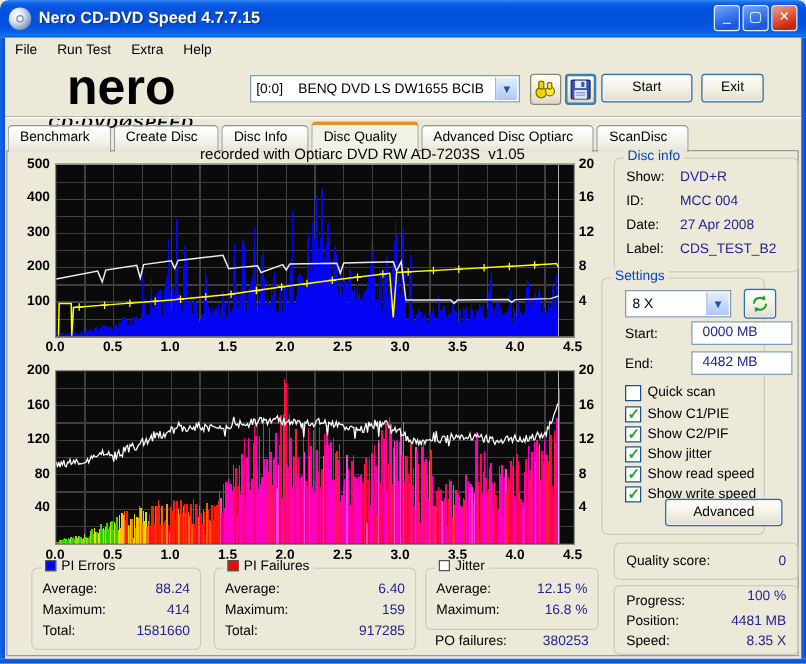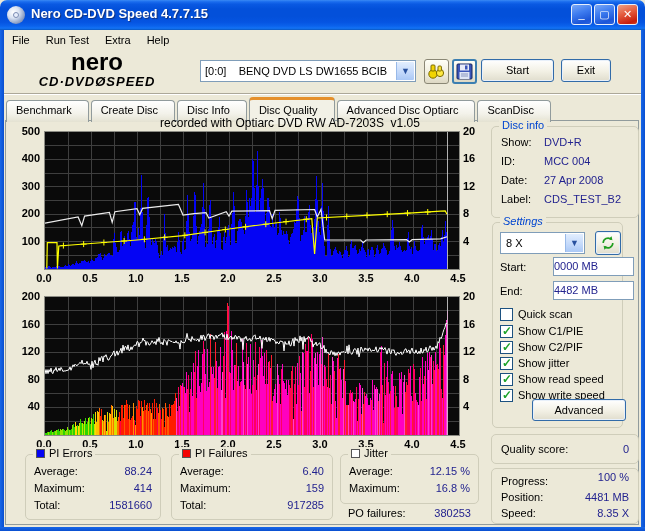--- a/index.html
+++ b/index.html
@@ -16,21 +16,21 @@
     background:linear-gradient(160deg,#7aa8f6 0%,#3f7df0 40%,#1c56d8 80%,#2a63e0 100%);}
   .wbtn.close{background:linear-gradient(160deg,#f0a183 0%,#e3593c 45%,#c61d0c 85%,#d5401f 100%);}
   .b-left,.b-right,.b-bottom{position:absolute;background:linear-gradient(90deg,#1666e8,#0a4fd0);}
   .b-left{left:0;top:30px;width:4px;height:497px;}
   .b-right{left:641px;top:30px;width:4px;height:497px;}
   .b-bottom{left:0;top:527px;width:645px;height:4px;background:linear-gradient(180deg,#1666e8,#0a4fd0);}
   
   .menubar{position:absolute;left:4px;top:31px;width:543px;height:18px;display:flex;align-items:center;font-size:11px;background:#ece9d8;}
   .menu-item{padding:2px 8px;color:#000;}
   .logo{position:absolute;left:12px;top:50px;width:170px;text-align:center;color:#000;line-height:1;}
-  .logo .l1{font-size:24px;font-weight:bold;letter-spacing:0px;}
+  .logo .l1{font-size:40px;font-weight:bold;letter-spacing:0px;}
   .logo .l2{font-size:13px;font-weight:bold;font-style:italic;letter-spacing:1px;margin-top:1px;}
   .combo{position:absolute;left:200px;top:60px;width:216px;height:22px;background:#fff;border:1px solid #7f9db9;box-sizing:border-box;font-size:11px;color:#000;}
   .combo .txt{position:absolute;left:4px;top:4px;white-space:pre;}
   .combo .arrow{position:absolute;right:1px;top:1px;width:17px;height:18px;border-left:1px solid #98b9e8;border-radius:0 1px 1px 0;
     background:linear-gradient(180deg,#e2eefe,#c2d8fa 60%,#aac8f6);color:#27509e;font-size:9px;text-align:center;line-height:18px;}
   .toolbtn{position:absolute;width:25px;height:25px;border:1px solid #8a8775;border-radius:3px;background:linear-gradient(180deg,#fffff6,#efecdc 60%,#ddd8c4);box-sizing:border-box;}
   .toolbtn.focused{border:2px solid #3c7fb1;}
   .pushbtn{position:absolute;height:23px;border:1px solid #326ba8;border-radius:3px;background:linear-gradient(180deg,#ffffff,#f2f0e4 55%,#e0ddcd);font-size:11px;color:#000;text-align:center;line-height:21px;box-sizing:border-box;box-shadow:inset 0 0 0 1px #e8f0fa;}
   .sep{position:absolute;left:4px;top:93px;width:637px;height:2px;background:linear-gradient(180deg,#aca899 50%,#ffffff 50%);}
   
@@ -43,21 +43,21 @@
   .chart-title{position:absolute;left:120px;top:116px;width:340px;text-align:center;font-size:12px;color:#000;white-space:pre;z-index:6;}
   .plot{position:absolute;background:#0a0a0a;border:1px solid #8c8c84;box-sizing:content-box;}
   .axis-label{position:absolute;font-size:11px;font-weight:bold;color:#000;}
   
   .gbox{position:absolute;border:1px solid #cfcdba;border-radius:5px;box-sizing:border-box;}
   .cap{position:absolute;top:-8px;left:7px;background:#ece9d8;padding:0 3px;font-size:11px;color:#000;white-space:nowrap;}
   .cap.blue{color:#0045d0;}
   .cap .sw{display:inline-block;width:9px;height:9px;margin-right:4px;vertical-align:-1px;border:1px solid #555;box-sizing:border-box;}
   .lab{position:absolute;font-size:11px;color:#000;white-space:nowrap;}
   .val{position:absolute;font-size:11px;color:#23238f;text-align:right;white-space:nowrap;}
-  .field{position:absolute;background:#fff;border:1px solid #7f9db9;box-sizing:border-box;font-size:11px;color:#23238f;padding:2px 0 0 0;}
+  .field{position:absolute;background:#fff;border:1px solid #7f9db9;box-sizing:border-box;font-size:11px;color:#23238f;padding:2px 0 0 8px;}
   .ddl{position:absolute;background:#fff;border:1px solid #7f9db9;box-sizing:border-box;font-size:11px;color:#000;}
   .ddl .txt{position:absolute;left:5px;top:4px;}
   .ddl .arrow{position:absolute;right:1px;top:1px;width:17px;height:18px;border-left:1px solid #98b9e8;background:linear-gradient(180deg,#e2eefe,#c2d8fa 60%,#aac8f6);color:#27509e;font-size:9px;text-align:center;line-height:18px;}
   .cbrow{position:absolute;left:500px;height:14px;}
   .cbbox{position:absolute;left:0;top:0;width:13px;height:13px;background:#fff;border:1px solid #1c5180;box-sizing:border-box;}
   .cbbox.checked::after{content:"\2713";position:absolute;left:1px;top:-2px;color:#1ca32a;font-size:12px;font-weight:bold;}
   .cblab{position:absolute;left:18px;top:0px;font-size:11px;color:#000;white-space:nowrap;}
 </style>
 </head>
 <body>
@@ -643,21 +643,21 @@
     <div class="lab" style="left:9px;top:9px;">Show:</div>
     <div class="val" style="left:52px;top:9px;text-align:left;">DVD+R</div>
     <div class="lab" style="left:9px;top:28px;">ID:</div>
     <div class="val" style="left:52px;top:28px;text-align:left;">MCC 004</div>
     <div class="lab" style="left:9px;top:47px;">Date:</div>
     <div class="val" style="left:52px;top:47px;text-align:left;">27 Apr 2008</div>
     <div class="lab" style="left:9px;top:66px;">Label:</div>
     <div class="val" style="left:52px;top:66px;text-align:left;">CDS_TEST_B2</div>
   </div>
 
-  <div class="gbox" style="left:492px;top:222px;width:131px;height:206px;font-style:italic;">
+  <div class="gbox" style="left:481px;top:222px;width:131px;height:206px;">
     <div class="cap blue">Settings</div>
   </div>
   <div class="ddl" style="left:500px;top:232px;width:85px;height:22px;">
     <span class="txt">8 X</span>
     <span class="arrow">▼</span>
   </div>
   <div class="pushbtn" style="left:595px;top:231px;width:26px;height:24px;">
     <svg width="16" height="16" viewBox="0 0 16 16" style="margin-top:3px;">
       <path d="M3.2 8a4.8 4.8 0 0 1 8-3.6" fill="none" stroke="#1f9e1f" stroke-width="1.6"></path>
       <polygon points="11.6,1.2 12.4,5.2 8.6,4.0" fill="#1f9e1f"></polygon>

